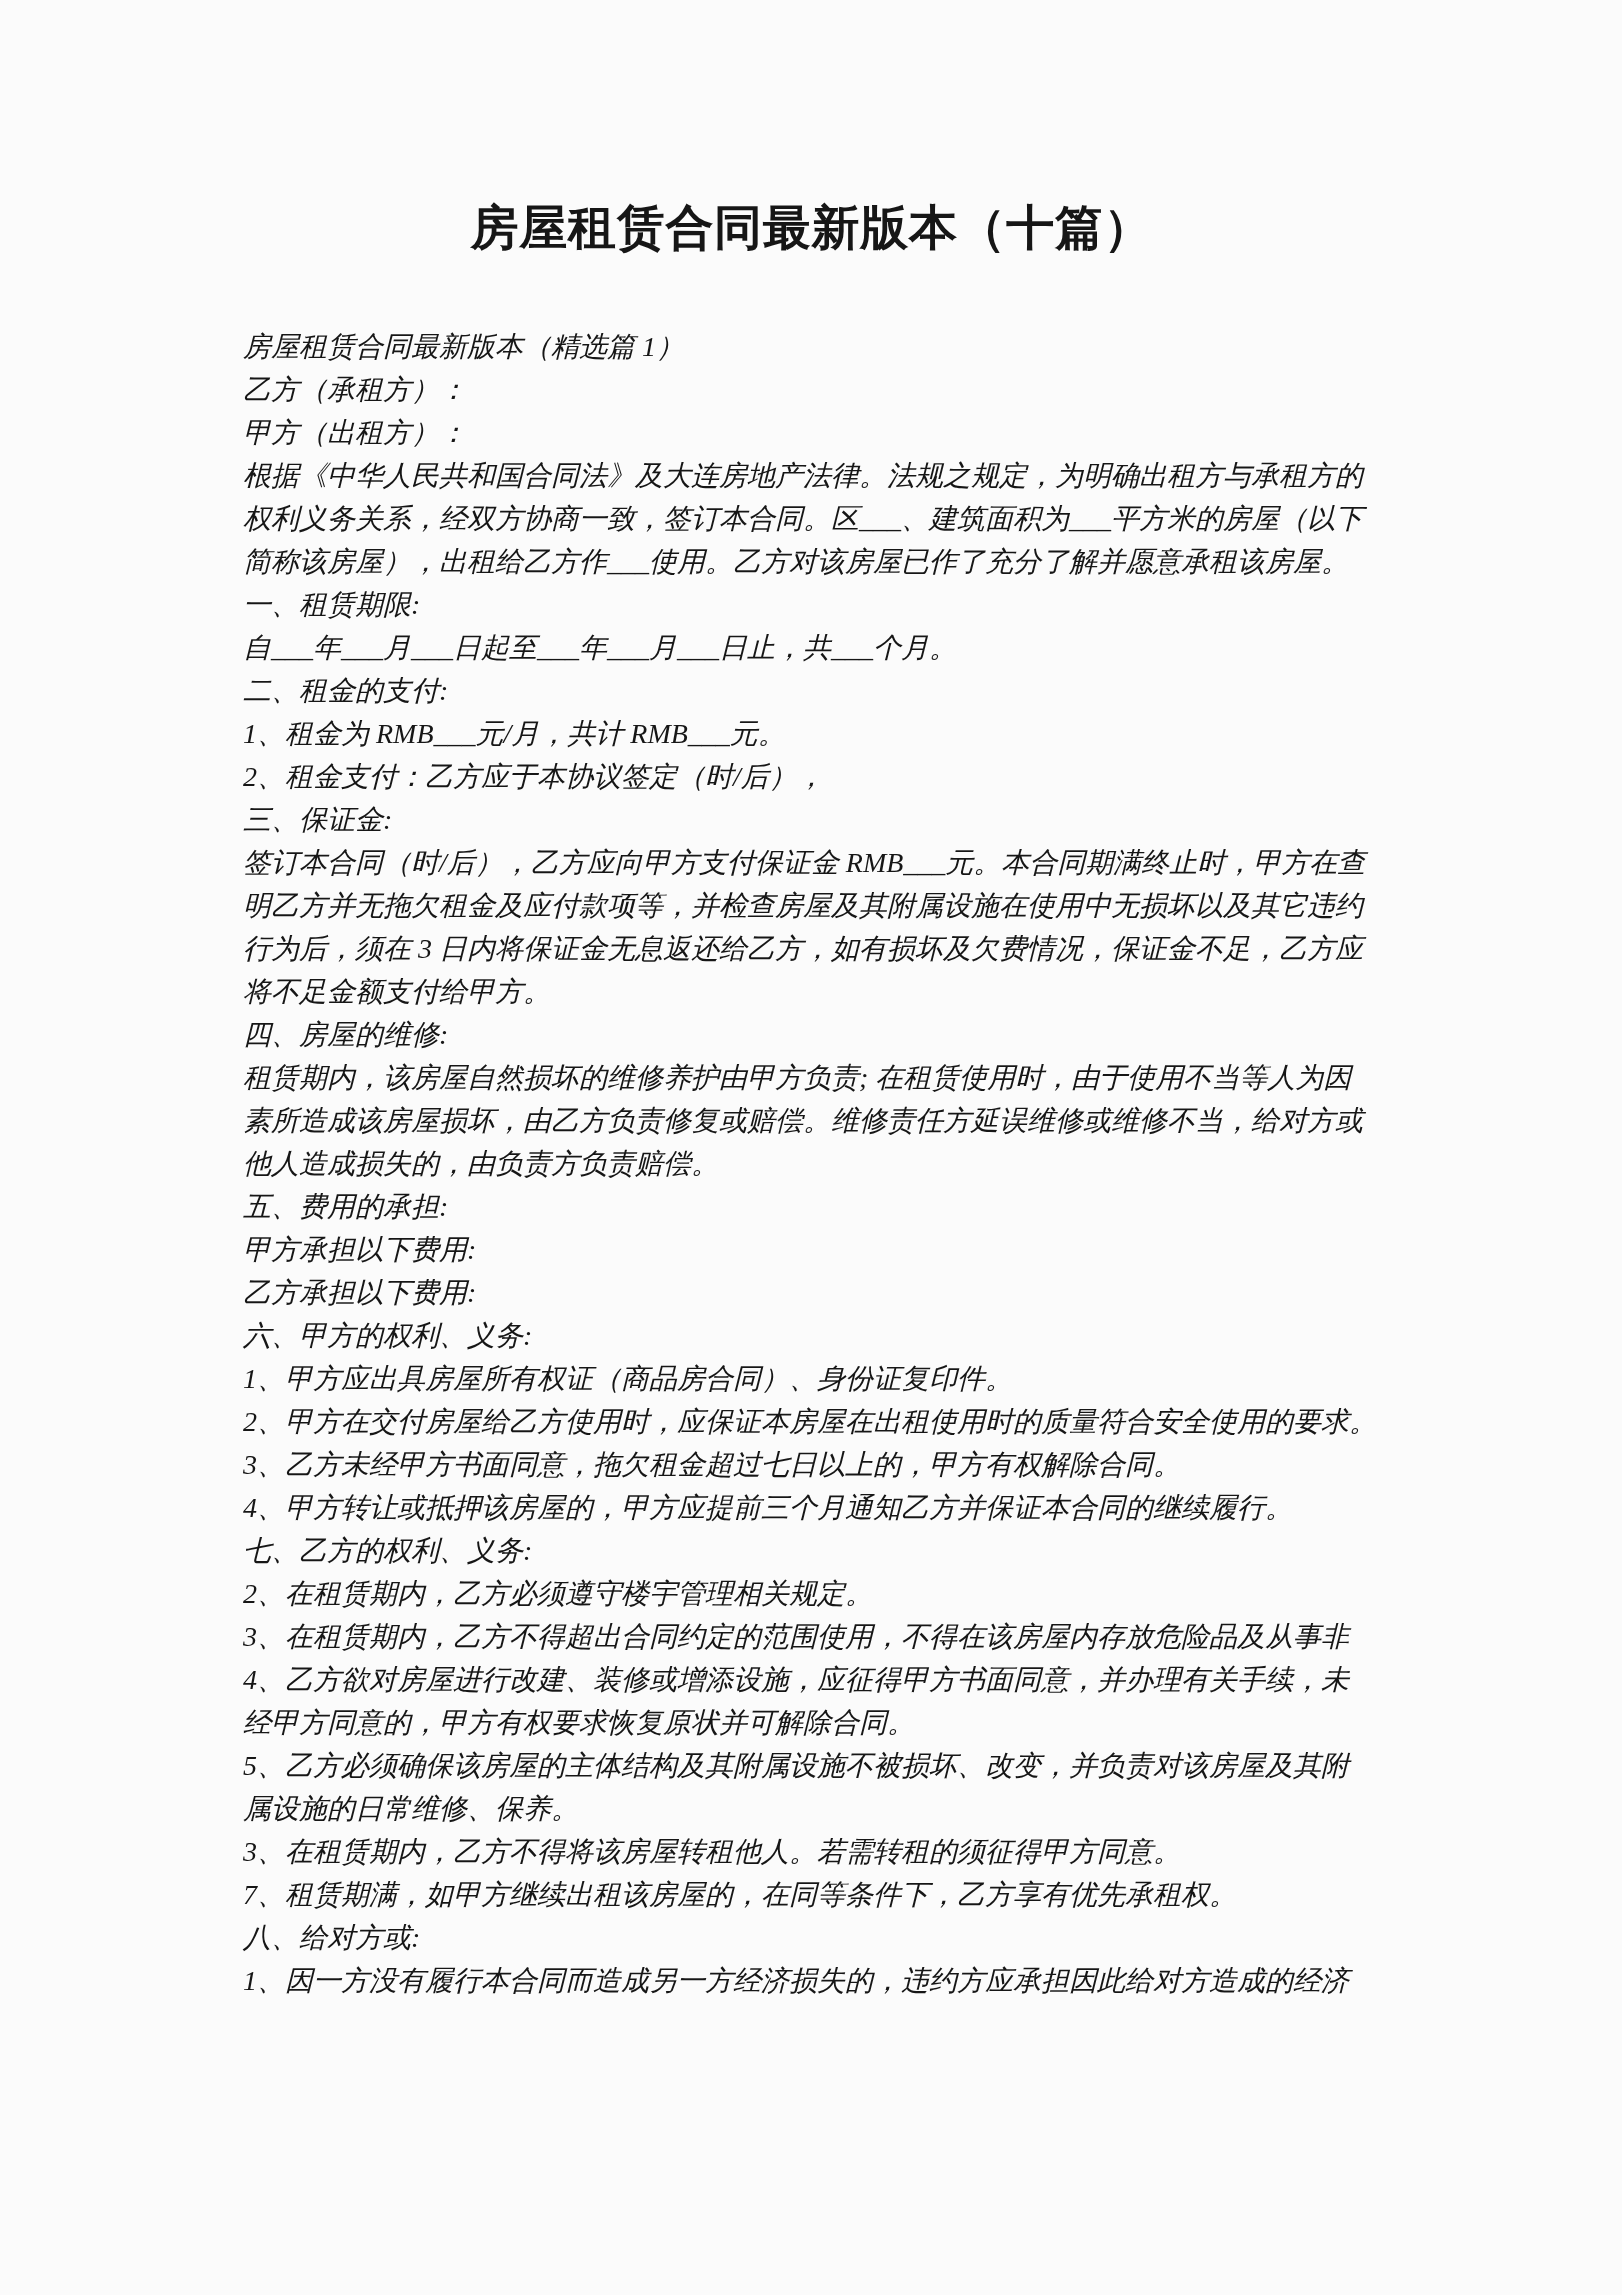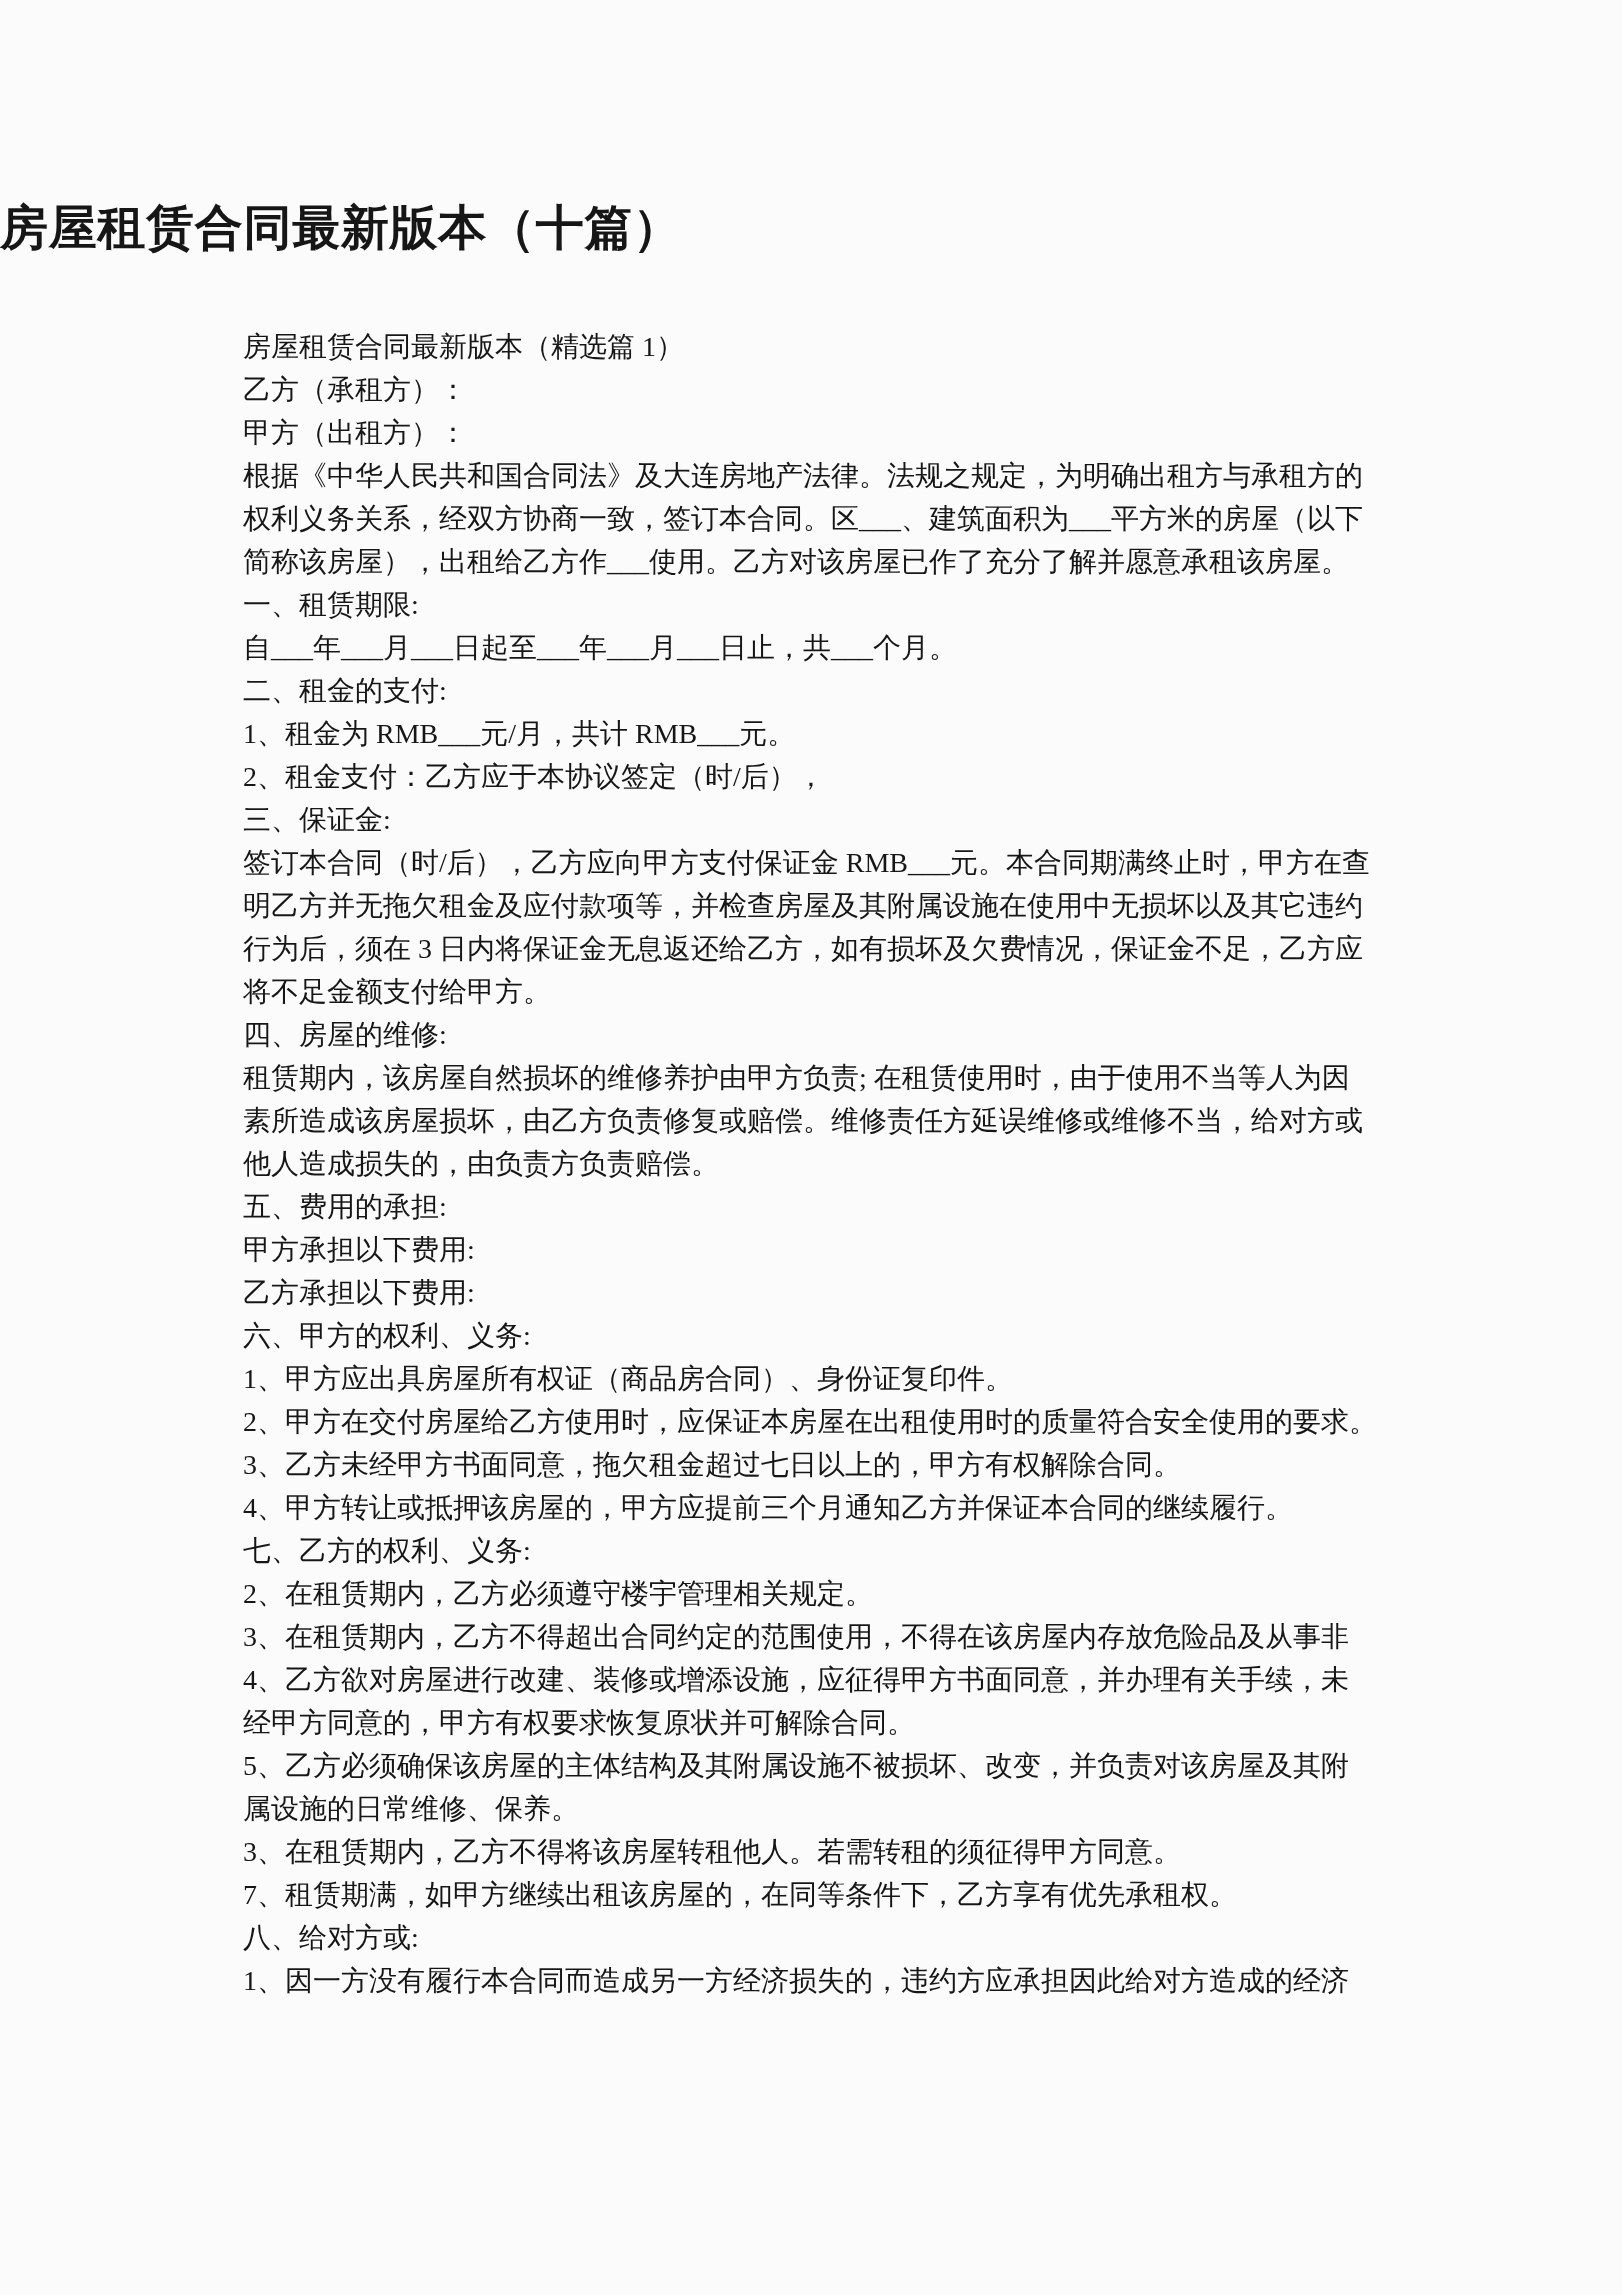--- a/index.html
+++ b/index.html
@@ -16,32 +16,33 @@
     width: 1623px;
     height: 2295px;
     overflow: hidden;
   }
   .doc-title {
     position: absolute;
     top: 196px;
     left: 0;
     width: 100%;
     margin: 0;
-    text-align: left;
+    text-align: center;
     font-size: 48px;
     font-weight: bold;
     line-height: 63px;
     letter-spacing: 0.7px;
     white-space: pre;
   }
   .doc-body {
     position: absolute;
     left: 243px;
     top: 325px;
     width: 1171px;
+    font-style: italic;
   }
   .doc-line {
     height: 43px;
     line-height: 43px;
     font-size: 28px;
     white-space: pre;
     letter-spacing: 0;
   }
 </style>
 </head>

